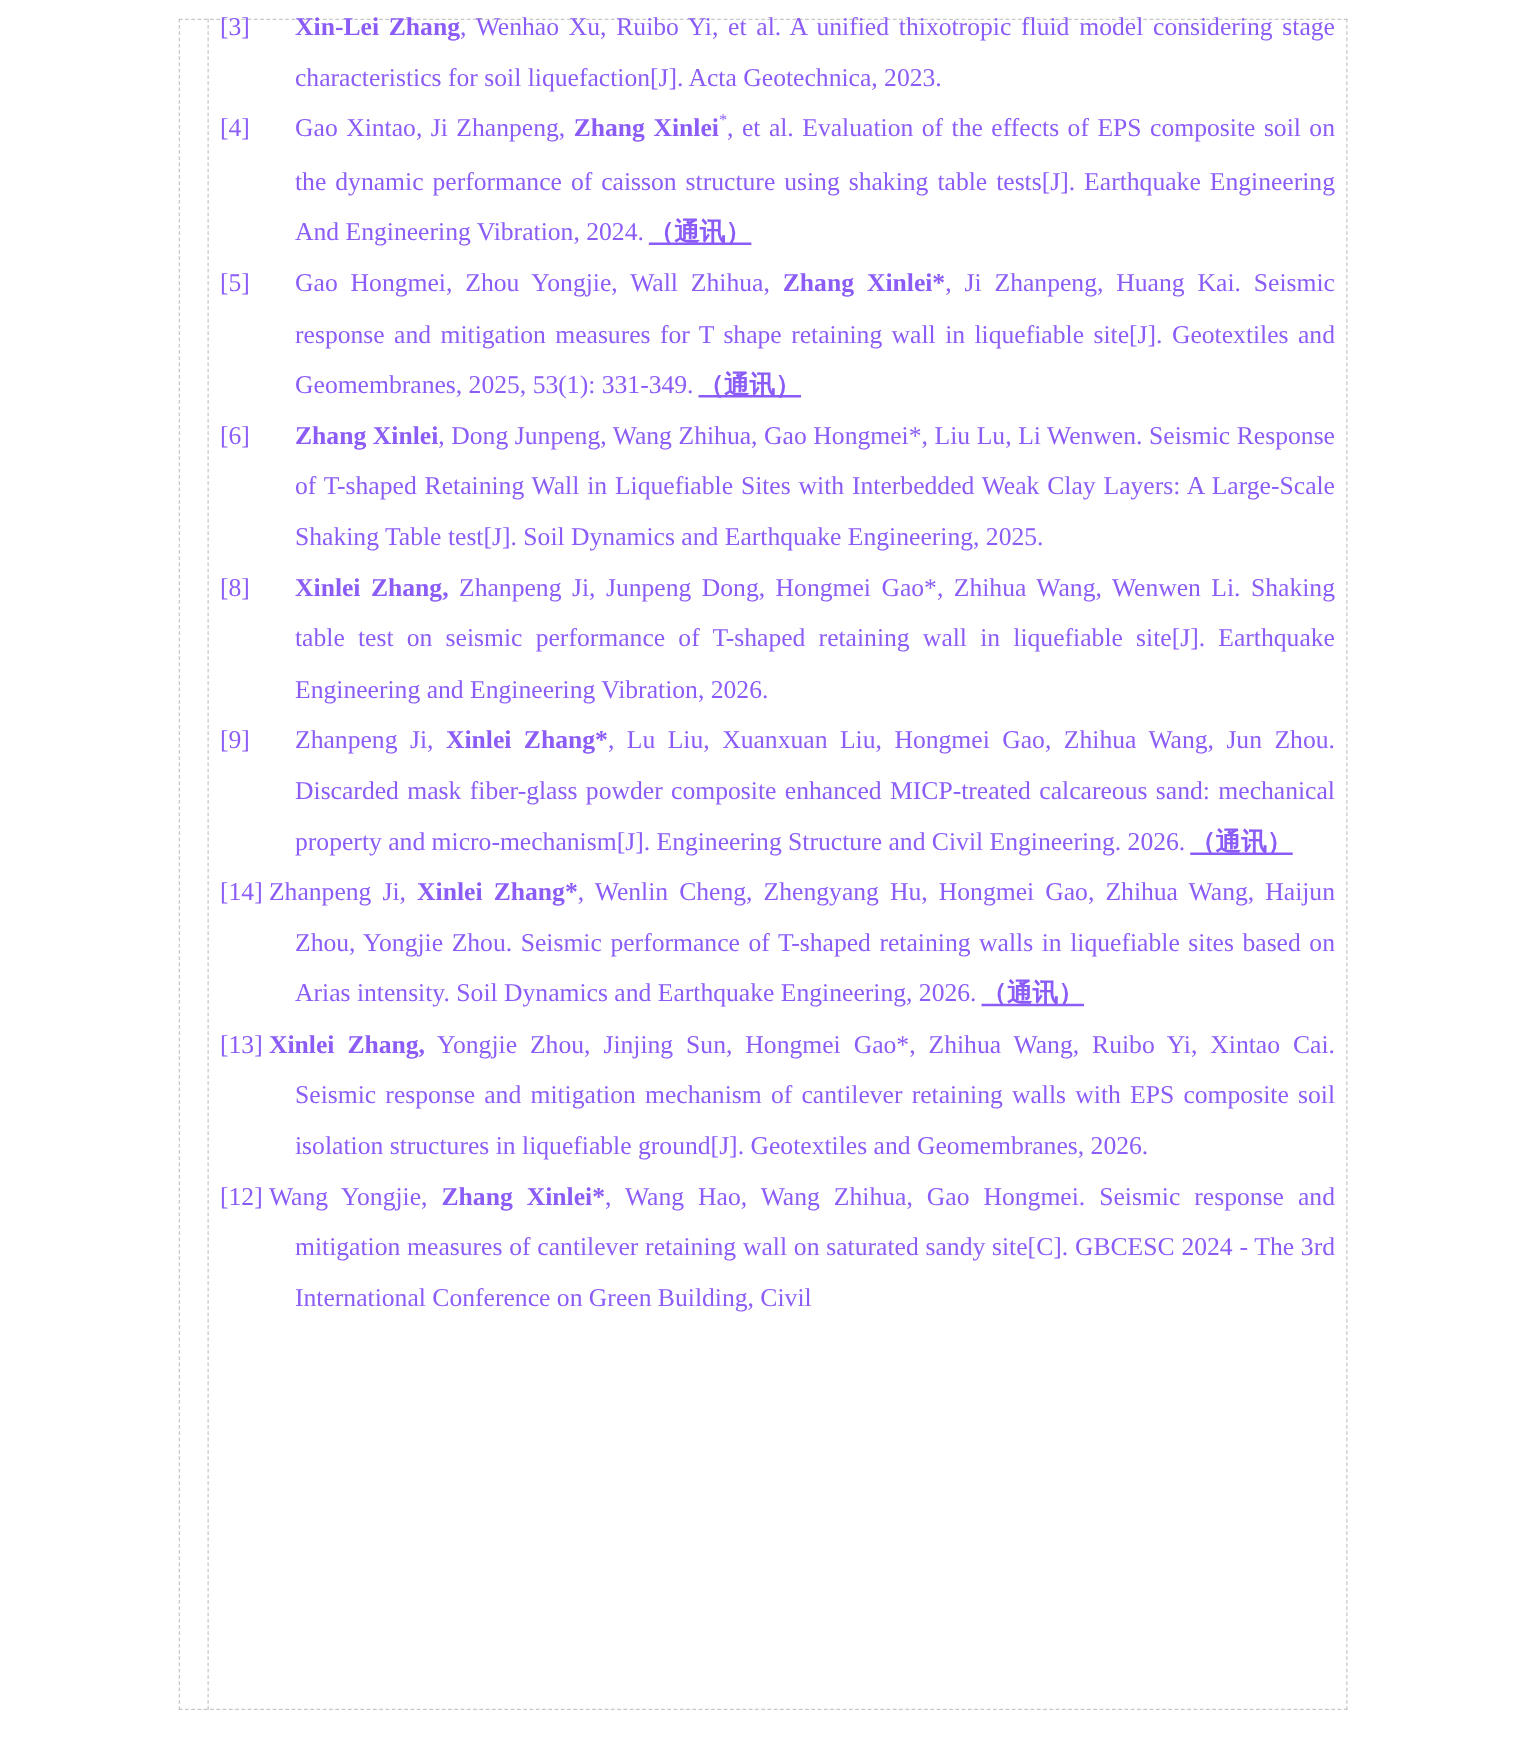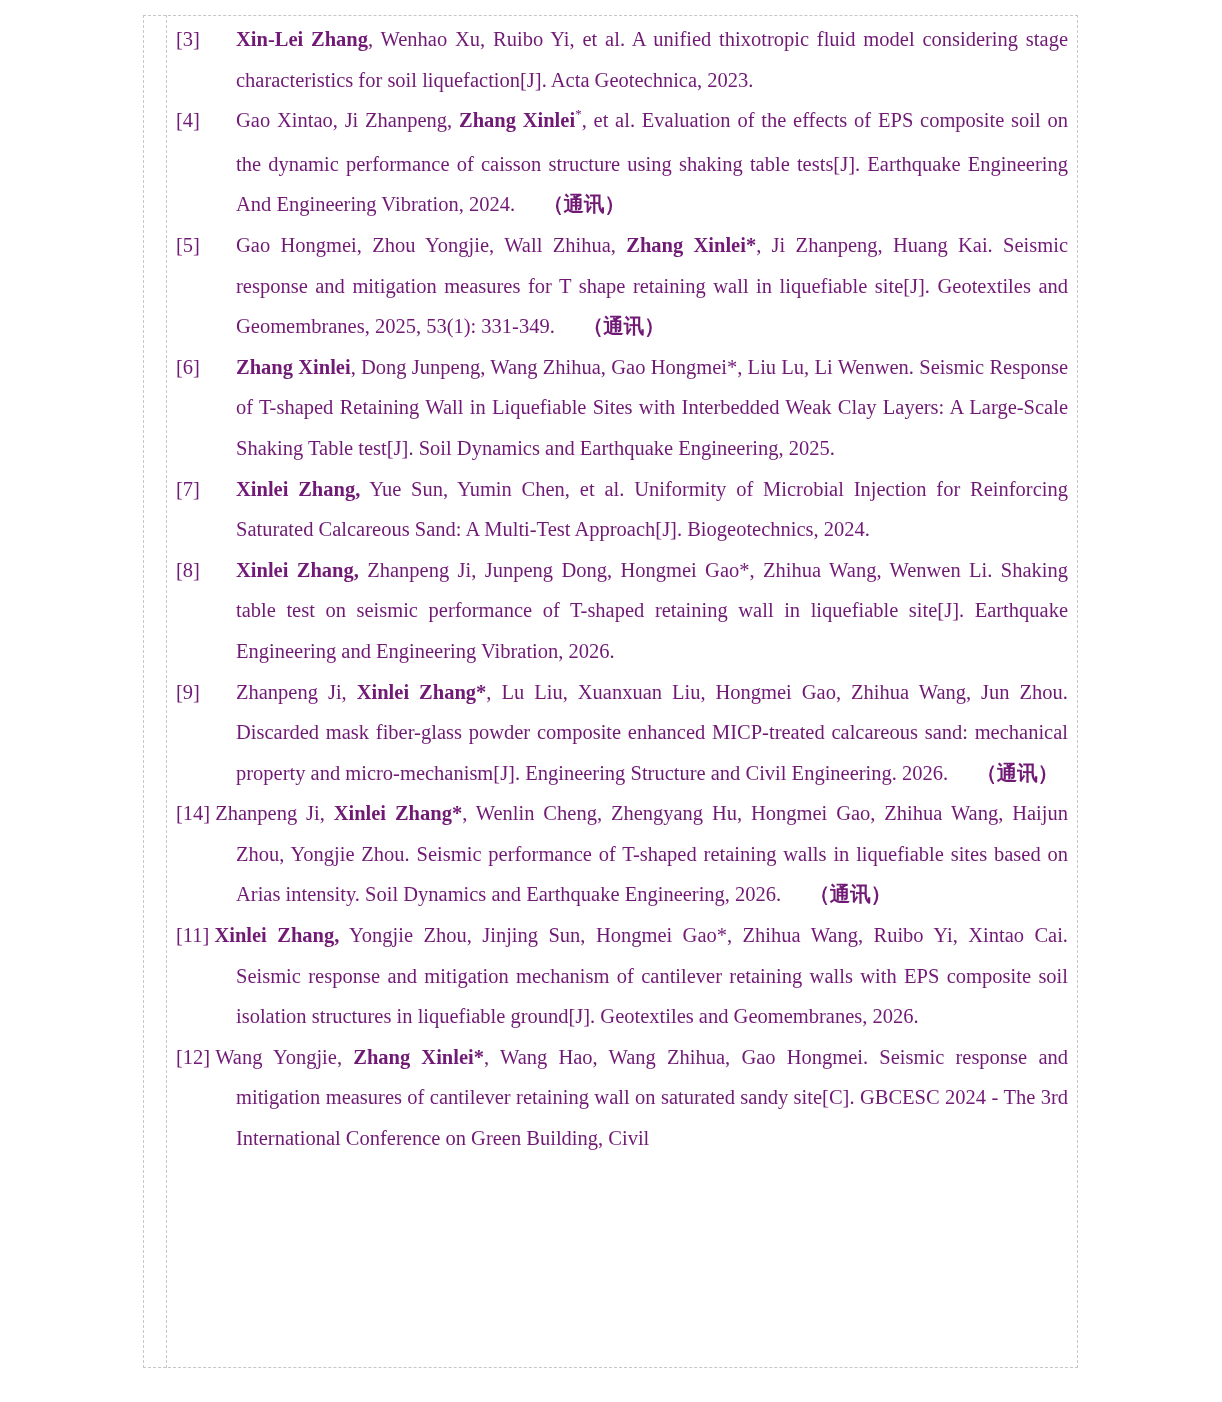--- a/index.html
+++ b/index.html
@@ -27,26 +27,26 @@
     position: absolute;
     left: 166px;
     top: 15px;
     height: 1353px;
     width: 0;
     border-left: 1px dashed #c7c7c7;
   }
   .content {
     position: absolute;
     left: 176px;
-    top: 19px;
+    top: 2px;
     width: 892px;
     font-family: "Liberation Serif", "DejaVu Serif", serif;
     font-size: 20.5px;
     line-height: 40.6px;
-    color: #701a75;
+    color: #8b5cf6;
   }
   p.ref {
     margin: 0;
     padding-left: 60px;
     text-indent: -60px;
     text-align: justify;
   }
   .num {
     display: inline-block;
     width: 60px;
@@ -60,35 +60,35 @@
   .bold {
     font-weight: bold;
   }
   .sup {
     font-size: 13px;
     position: relative;
     top: -9px;
   }
   .cjk {
     font-weight: bold;
-    margin-left: 28px;
+    margin-left: 4px;
     font-family: "Liberation Sans", "DejaVu Sans", sans-serif;
+    text-decoration: underline;
   }
 </style>
 </head>
 <body>
 
 <div class="page">
   <div class="text-boundary"></div>
   <div class="gutter-line"></div>
   <div class="content" id="refs">
       <p class="ref"><span class="num">[3]</span><span class="bold">Xin-Lei Zhang</span><span>, Wenhao Xu, Ruibo Yi, et al. A unified thixotropic fluid model considering stage characteristics for soil liquefaction[J]. Acta Geotechnica, 2023.</span></p>
       <p class="ref"><span class="num">[4]</span><span>Gao Xintao, Ji Zhanpeng, </span><span class="bold">Zhang Xinlei</span><span class="sup">*</span><span>, et al. Evaluation of the effects of EPS composite soil on the dynamic performance of caisson structure using shaking table tests[J]. Earthquake Engineering And Engineering Vibration, 2024.</span><span class="cjk">（通讯）</span></p>
       <p class="ref"><span class="num">[5]</span><span>Gao Hongmei, Zhou Yongjie, Wall Zhihua, </span><span class="bold">Zhang Xinlei*</span><span>, Ji Zhanpeng, Huang Kai. Seismic response and mitigation measures for T shape retaining wall in liquefiable site[J]. Geotextiles and Geomembranes, 2025, 53(1): 331-349.</span><span class="cjk">（通讯）</span></p>
       <p class="ref"><span class="num">[6]</span><span class="bold">Zhang Xinlei</span><span>, Dong Junpeng, Wang Zhihua, Gao Hongmei*, Liu Lu, Li Wenwen. Seismic Response of T-shaped Retaining Wall in Liquefiable Sites with Interbedded Weak Clay Layers: A Large-Scale Shaking Table test[J]. Soil Dynamics and Earthquake Engineering, 2025.</span></p>
-      <p class="ref"><span class="num">[7]</span><span class="bold">Xinlei Zhang,</span><span> Yue Sun, Yumin Chen, et al. Uniformity of Microbial Injection for Reinforcing Saturated Calcareous Sand: A Multi-Test Approach[J]. Biogeotechnics, 2024.</span></p>
       <p class="ref"><span class="num">[8]</span><span class="bold">Xinlei Zhang,</span><span> Zhanpeng Ji, Junpeng Dong, Hongmei Gao*, Zhihua Wang, Wenwen Li. Shaking table test on seismic performance of T-shaped retaining wall in liquefiable site[J]. Earthquake Engineering and Engineering Vibration, 2026.</span></p>
       <p class="ref"><span class="num">[9]</span><span>Zhanpeng Ji, </span><span class="bold">Xinlei Zhang*</span><span>, Lu Liu, Xuanxuan Liu, Hongmei Gao, Zhihua Wang, Jun Zhou. Discarded mask fiber-glass powder composite enhanced MICP-treated calcareous sand: mechanical property and micro-mechanism[J]. Engineering Structure and Civil Engineering. 2026.</span><span class="cjk">（通讯）</span></p>
       <p class="ref"><span class="num narrow">[14]</span><span>Zhanpeng Ji, </span><span class="bold">Xinlei Zhang*</span><span>, Wenlin Cheng, Zhengyang Hu, Hongmei Gao, Zhihua Wang, Haijun Zhou, Yongjie Zhou. Seismic performance of T-shaped retaining walls in liquefiable sites based on Arias intensity. Soil Dynamics and Earthquake Engineering, 2026.</span><span class="cjk">（通讯）</span></p>
-      <p class="ref"><span class="num narrow">[11]</span><span class="bold">Xinlei Zhang,</span><span> Yongjie Zhou, Jinjing Sun, Hongmei Gao*, Zhihua Wang, Ruibo Yi, Xintao Cai. Seismic response and mitigation mechanism of cantilever retaining walls with EPS composite soil isolation structures in liquefiable ground[J]. Geotextiles and Geomembranes, 2026.</span></p>
+      <p class="ref"><span class="num narrow">[13]</span><span class="bold">Xinlei Zhang,</span><span> Yongjie Zhou, Jinjing Sun, Hongmei Gao*, Zhihua Wang, Ruibo Yi, Xintao Cai. Seismic response and mitigation mechanism of cantilever retaining walls with EPS composite soil isolation structures in liquefiable ground[J]. Geotextiles and Geomembranes, 2026.</span></p>
       <p class="ref"><span class="num narrow">[12]</span><span>Wang Yongjie, </span><span class="bold">Zhang Xinlei*</span><span>, Wang Hao, Wang Zhihua, Gao Hongmei. Seismic response and mitigation measures of cantilever retaining wall on saturated sandy site[C]. GBCESC 2024 - The 3rd International Conference on Green Building, Civil</span></p>
     </div>
 </div>
 
 </body></html>

